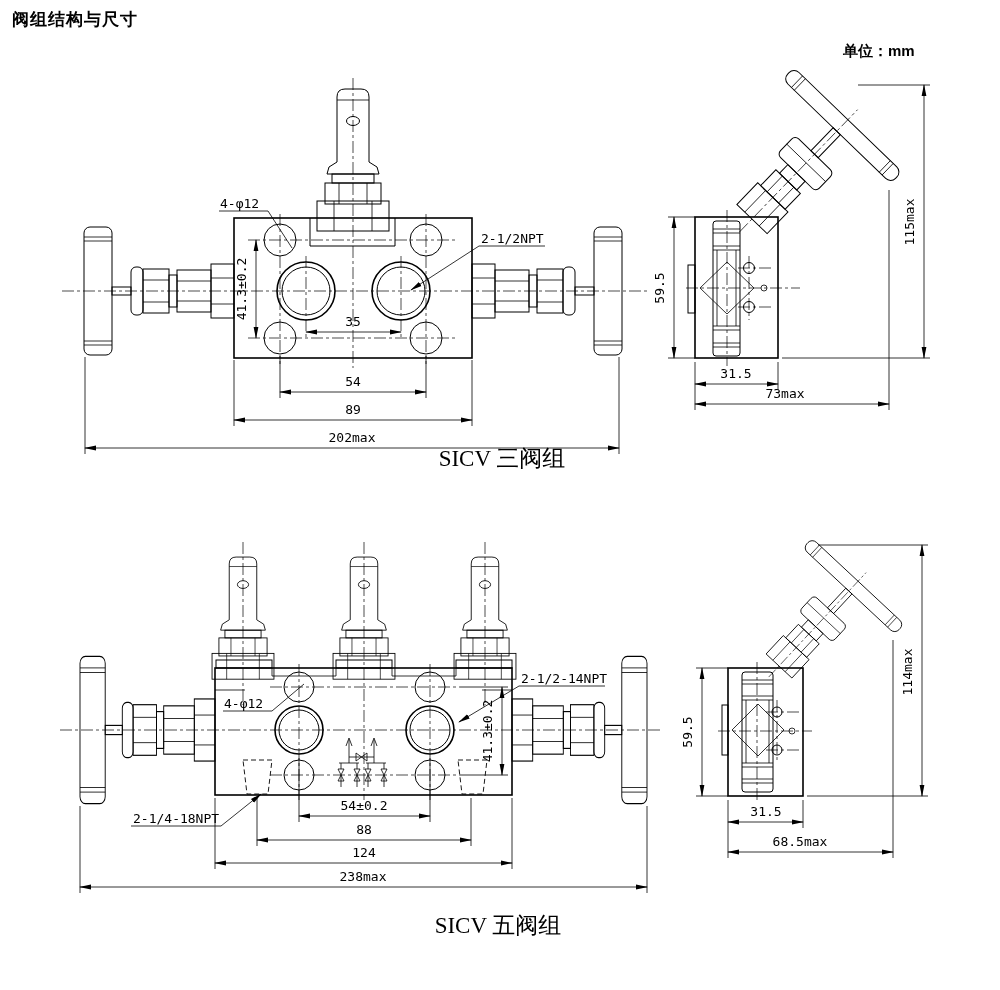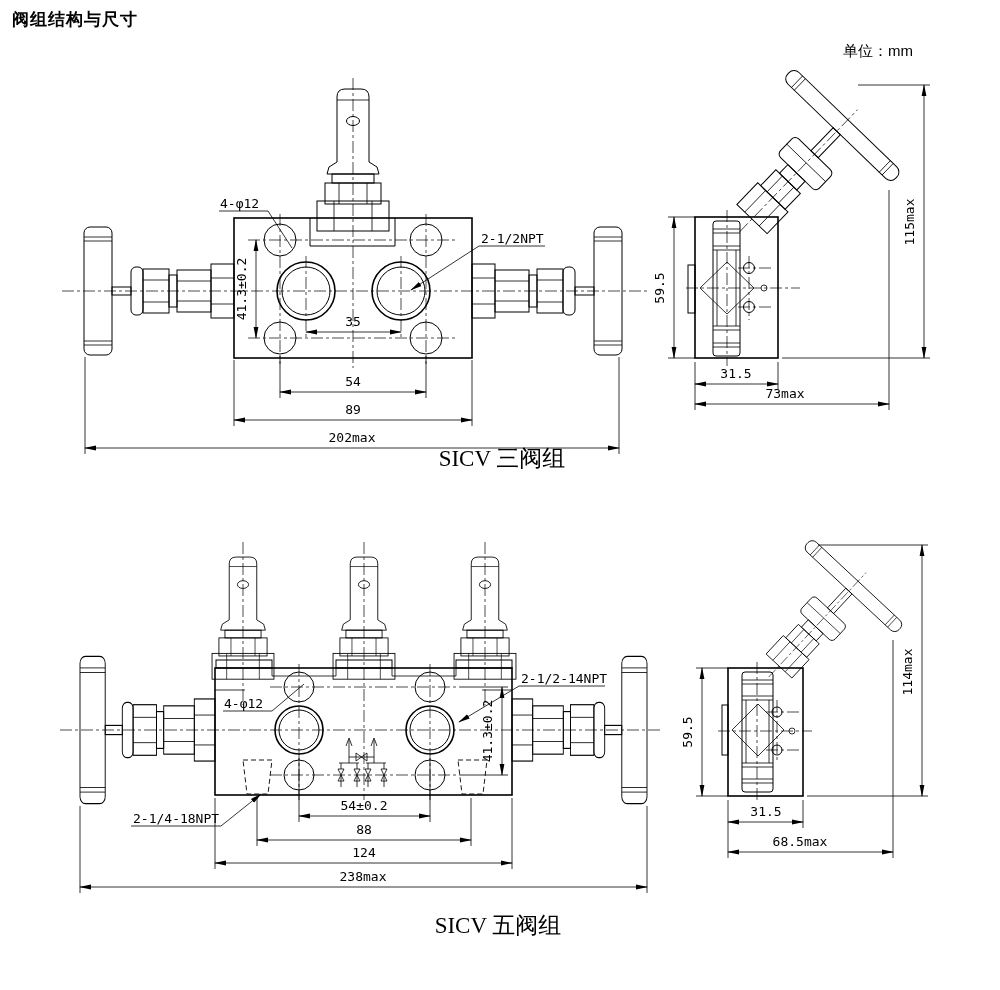--- a/index.html
+++ b/index.html
@@ -1,19 +1,19 @@
 <!DOCTYPE html>
 <html><head>
 <meta charset="utf-8">
 <style>
   html,body{margin:0;padding:0;background:#fff;}
   .sheet{position:relative;width:1000px;height:990px;background:#fff;overflow:hidden;
          font-family:"Liberation Sans","DejaVu Sans",sans-serif;color:#000;text-align:right;}
   .title{position:absolute;left:12px;top:8px;font-size:17px;font-weight:bold;letter-spacing:1px;}
-  .unit{position:absolute;left:843px;top:42px;font-size:15px;font-weight:normal;}
+  .unit{position:absolute;left:843px;top:42px;font-size:15px;font-weight:bold;}
   svg{position:absolute;left:0;top:0;}
   .ol{stroke:#000;stroke-width:1.6;fill:none}
   .md{stroke:#000;stroke-width:1;fill:none}
   .tn{stroke:#000;stroke-width:.8;fill:none}
   .cl{stroke:#000;stroke-width:.7;fill:none;stroke-dasharray:12 3 3 3}
   .hd{stroke:#000;stroke-width:.9;fill:none;stroke-dasharray:5 3}
   .dim{font:13px "DejaVu Sans Mono","Liberation Mono",monospace;fill:#000;stroke:none}
   .lbl{font:13px "DejaVu Sans Mono","Liberation Mono",monospace;fill:#000;stroke:none}
   .cap{font:23px "Liberation Serif","DejaVu Serif",serif;fill:#000;stroke:none}
 </style>

